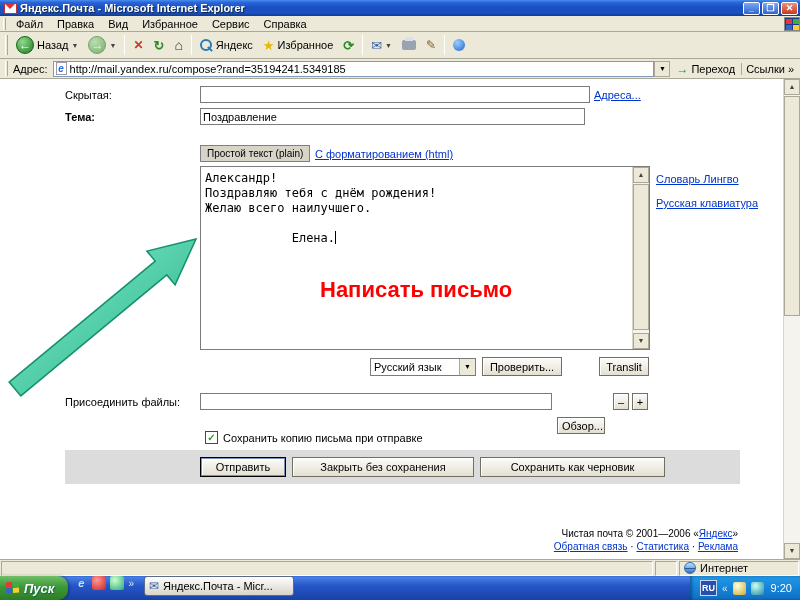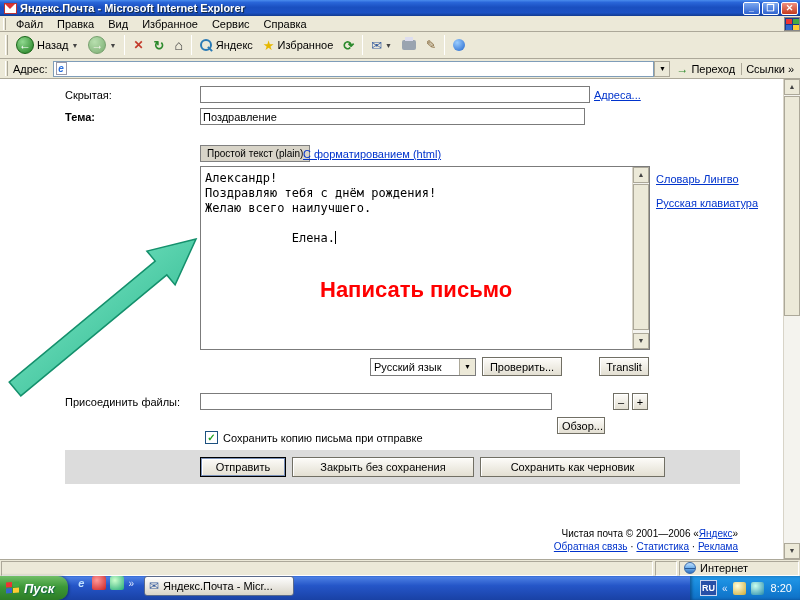--- a/index.html
+++ b/index.html
@@ -77,21 +77,21 @@
   .links-zone { display:flex; align-items:center; gap:3px; padding:0 4px; border-left:1px solid #aca899; }
 
   
   .page { position:absolute; top:79px; left:0; width:800px; height:480px; background:#fff; overflow:hidden; }
   .lbl { position:absolute; font-size:11px; color:#000; }
   .inp { position:absolute; height:17px; background:#fff; border:1px solid #7b7b7b;
     font-size:11px; padding:0 2px; font-family:"Liberation Sans",sans-serif; }
   a.lnk { color:#0033cc; text-decoration:underline; font-size:11px; cursor:pointer; }
   .tab-plain { position:absolute; left:200px; top:66px; height:17px; padding:2px 6px;
     background:#d8d4c8; border:1px solid #808080; font-size:10px; }
-  .tab-html { position:absolute; left:303px; top:69px; font-size:10px; }
+  .tab-html { position:absolute; left:303px; top:69px; font-size:10px;padding-left:12px; }
   .bodybox { position:absolute; left:200px; top:87px; width:450px; height:184px;
     background:#fff; border:1px solid #7b7b7b; }
   .bodytext { position:absolute; left:4px; top:4px; right:21px; bottom:4px;
     font-family:"DejaVu Sans Mono", monospace; font-size:12px; line-height:15px; white-space:pre; overflow:hidden; }
   .caret { position:absolute; left:134px; top:64px; width:1px; height:13px; background:#000; }
   .vscroll { position:absolute; top:0; right:0; width:17px; bottom:0; background:#f4f3ee; border-left:1px solid #d8d4c8; }
   .sbtn { position:absolute; left:0; width:16px; height:16px; background:#ece9d8; border:1px solid #aca899;
     font-size:7px; color:#444; text-align:center; line-height:14px; }
   .sbtn.up { top:0; } .sbtn.down { bottom:0; }
   .sthumb { position:absolute; left:0; width:16px; background:#ece9d8; border:1px solid #aca899; }
@@ -238,20 +238,21 @@
     <span class="tbtn">
       <span class="ico-msgr"></span>
     </span>
   </div>
 
   <div class="addressbar">
     <span class="grip"></span>
     <span class="addr-label">Адрес:</span>
     <span class="addr-input">
       <span class="page-ico">e</span>
+      <span class="addr-url">http://mail.yandex.ru/compose?rand=35194241.5349185</span>
     </span>
     <span class="addr-drop">▼</span>
     <span class="gobtn">
       <span class="go-ico">→</span>
       <span>Переход</span>
     </span>
     <span class="links-zone">
       <span>Ссылки</span>
       <span>»</span>
     </span>
@@ -365,17 +366,17 @@
     </span>
     <span class="taskitem">
       <span class="tico">✉</span>
       <span>Яндекс.Почта - Micr...</span>
     </span>
     <span class="tray">
       <span class="langind">RU</span>
       <span class="qchev">«</span>
       <span class="trayico a"></span>
       <span class="trayico b"></span>
-      <span class="clock">8:20</span>
+      <span class="clock">9:20</span>
     </span>
   </div>
 
 </div>
 
 </body></html>

